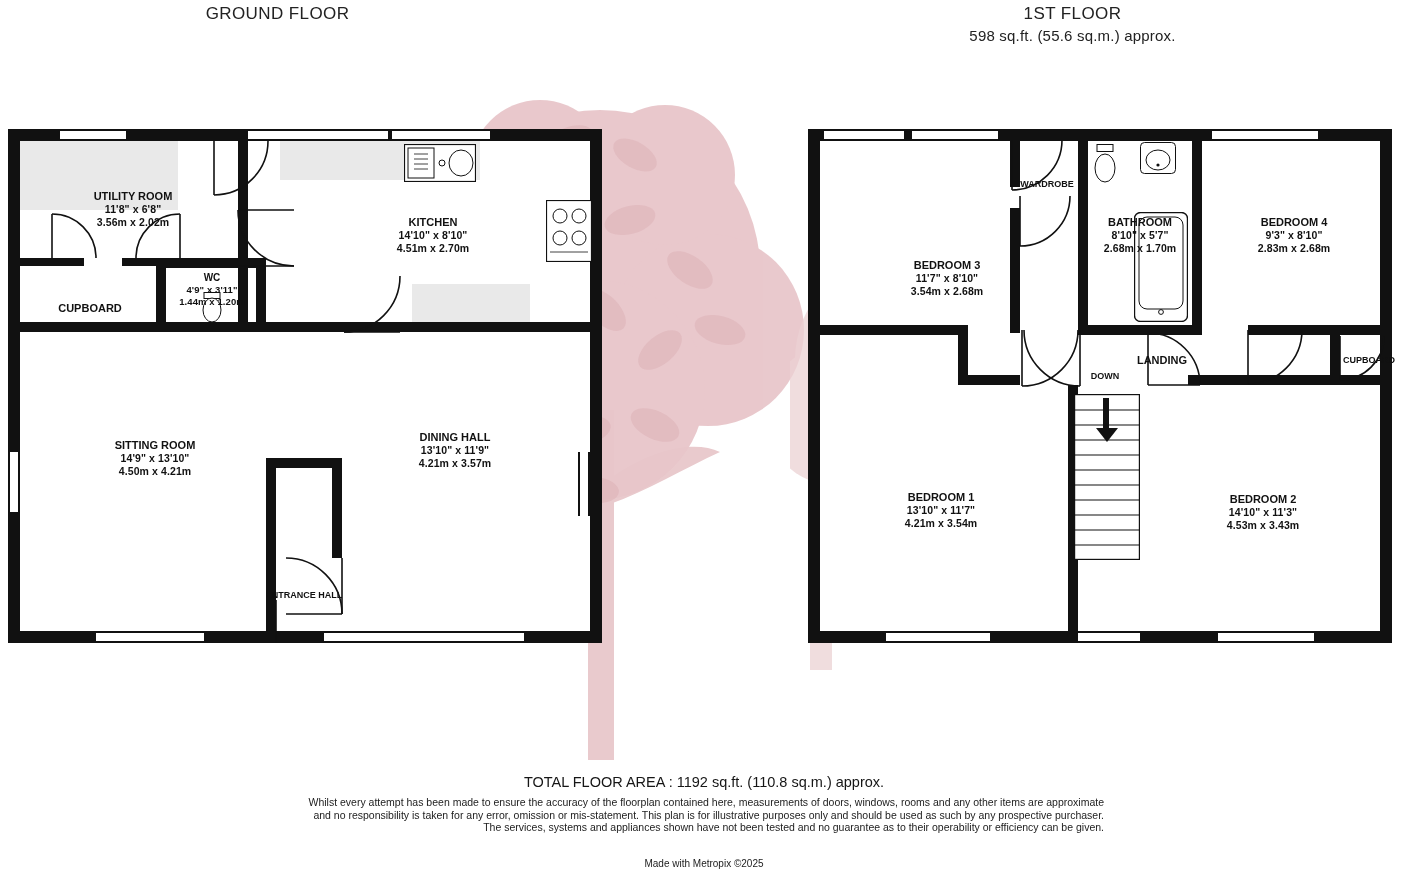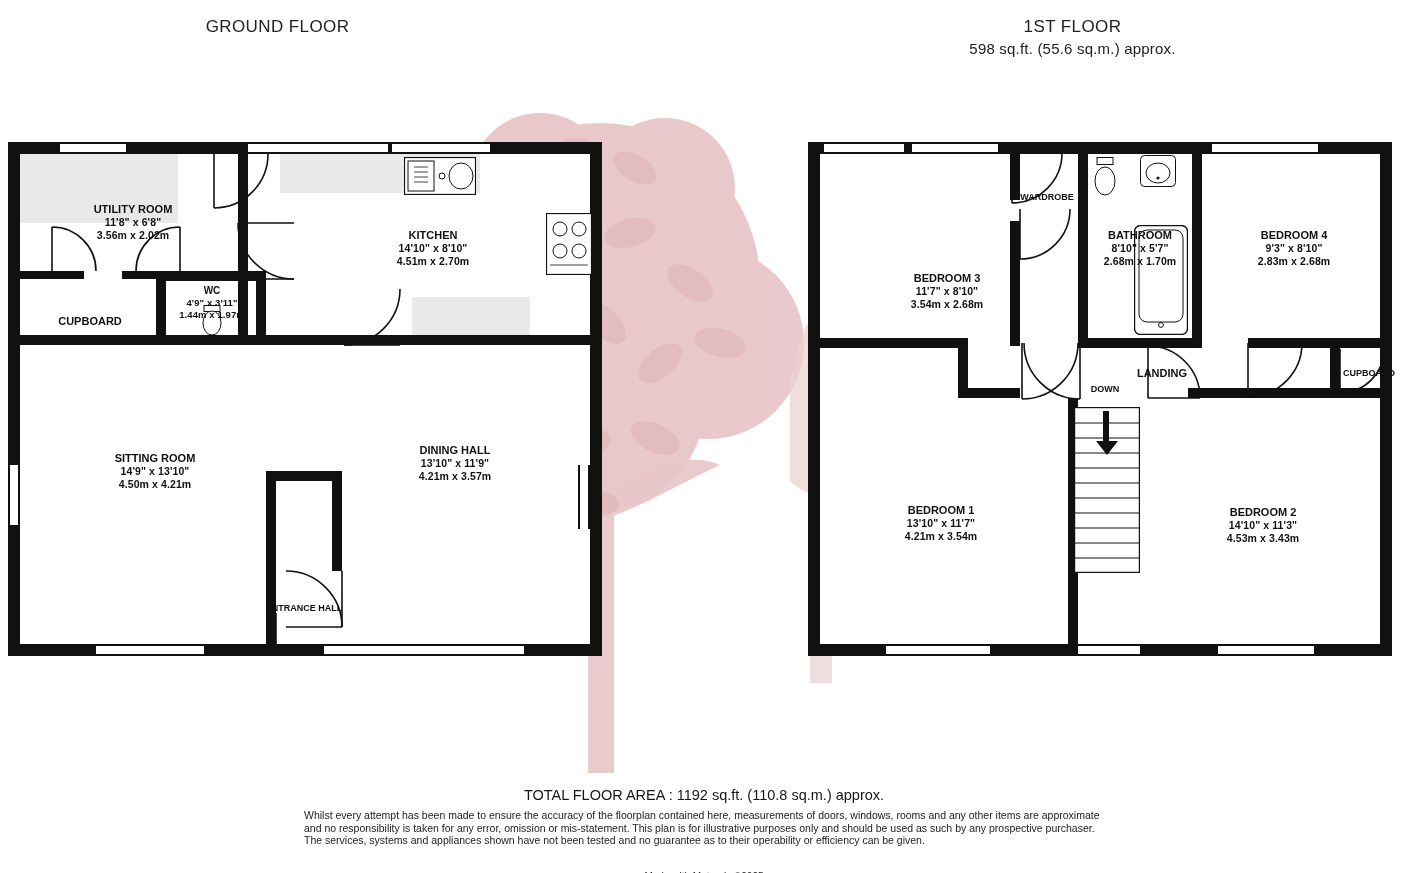--- a/index.html
+++ b/index.html
@@ -10,21 +10,21 @@
   body {
     width: 1408px;
     height: 873px;
     position: relative;
     overflow: hidden;
     font-family: "Liberation Sans", sans-serif;
     color: #1a1a1a;
   }
   .stage {
     position: absolute;
-    left: 0; top: 13px;
+    left: 0; top: 0;
     width: 1408px;
     height: 726px;
   }
   
   .floor-title {
     position: absolute;
     text-align: center;
     font-size: 17px;
     letter-spacing: .4px;
     line-height: 19px;
@@ -103,21 +103,21 @@
     width: 1000px;
     text-align: center;
     font-size: 14.5px;
     color: #161616;
   }
   #disclaimer {
     position: absolute;
     left: 304px;
     top: 796px;
     width: 800px;
-    text-align: left;
+    text-align: right;
     font-size: 10.5px;
     line-height: 12.6px;
     color: #222;
   }
   #credit {
     position: absolute;
     left: 304px;
     top: 858px;
     width: 800px;
     text-align: center;
@@ -243,21 +243,21 @@
       <span class="dim">3.56m  x 2.02m</span>
     </div>
     <div class="label" style="left:348px; top:216px; width:170px;">
       <span>KITCHEN</span>
       <span class="dim">14'10"  x 8'10"</span>
       <span class="dim">4.51m  x 2.70m</span>
     </div>
     <div class="label" style="left:150px; top:272px; width:124px; font-size:10px; line-height:12px;">
       <span>WC</span>
       <span class="dim" style="font-size:9.5px;">4'9"  x 3'11"</span>
-      <span class="dim" style="font-size:9.5px;">1.44m  x 1.97m</span>
+      <span class="dim" style="font-size:9.5px;">1.44m  x 1.20m</span>
     </div>
     <div class="label plain" style="left:28px; top:302px; width:124px;">
       <span>CUPBOARD</span>
     </div>
     <div class="label" style="left:68px; top:439px; width:174px;">
       <span>SITTING ROOM</span>
       <span class="dim">14'9"  x 13'10"</span>
       <span class="dim">4.50m  x 4.21m</span>
     </div>
     <div class="label" style="left:368px; top:431px; width:174px;">

